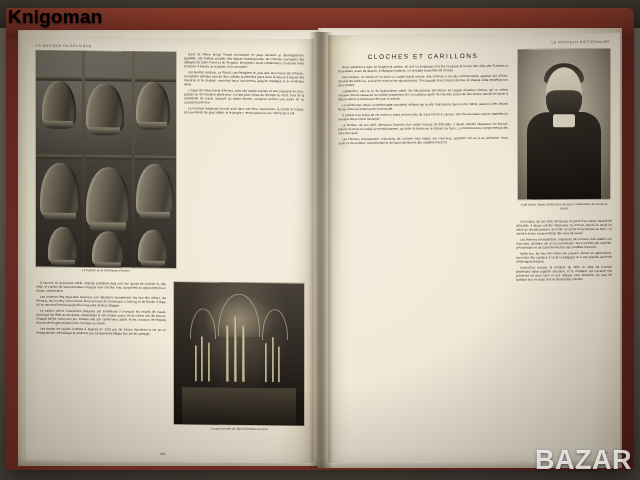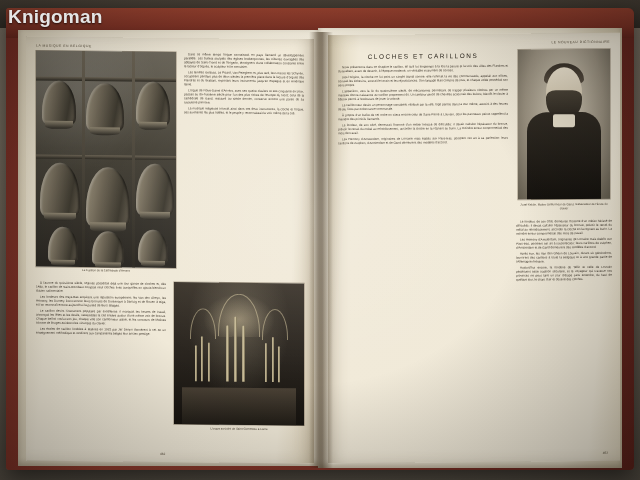--- a/index.html
+++ b/index.html
@@ -208,21 +208,21 @@
     border-radius: 26% 26% 0 0 / 22% 22% 0 0;
   }
   .p-collar {
     position: absolute; left: 38%; top: 43%; width: 24%; height: 9%;
     background: #e8e0cc; border-radius: 2px;
   }
 
   
   #logo {
     position: absolute; left: 8px; top: 6px;
-    font-size: 19px; font-weight: bold; color: #e5e5e5;
+    font-size: 19px; font-weight: bold; color: #000000;
     letter-spacing: 0.2px;
     text-shadow: 0 1px 2px rgba(0,0,0,0.65);
   }
   #wm-bazar {
     position: absolute; right: 8px; bottom: 4px;
     font-size: 27px; font-weight: bold;
     color: rgba(255,255,255,0.78);
     letter-spacing: 0.5px;
     text-shadow: 0 1px 3px rgba(0,0,0,0.5);
   }
@@ -343,13 +343,16 @@
 
       <div class="folio" style="right:12px; bottom:6px;">463</div>
     </div>
 
     <div class="gutter"></div>
   </div>
 
   <div class="bg-vignette"></div>
 
   <div id="logo">Knigoman</div>
+  <div id="wm-bazar">
+    <span>BAZAR</span>
+  </div>
 </div>
 
 </body></html>

